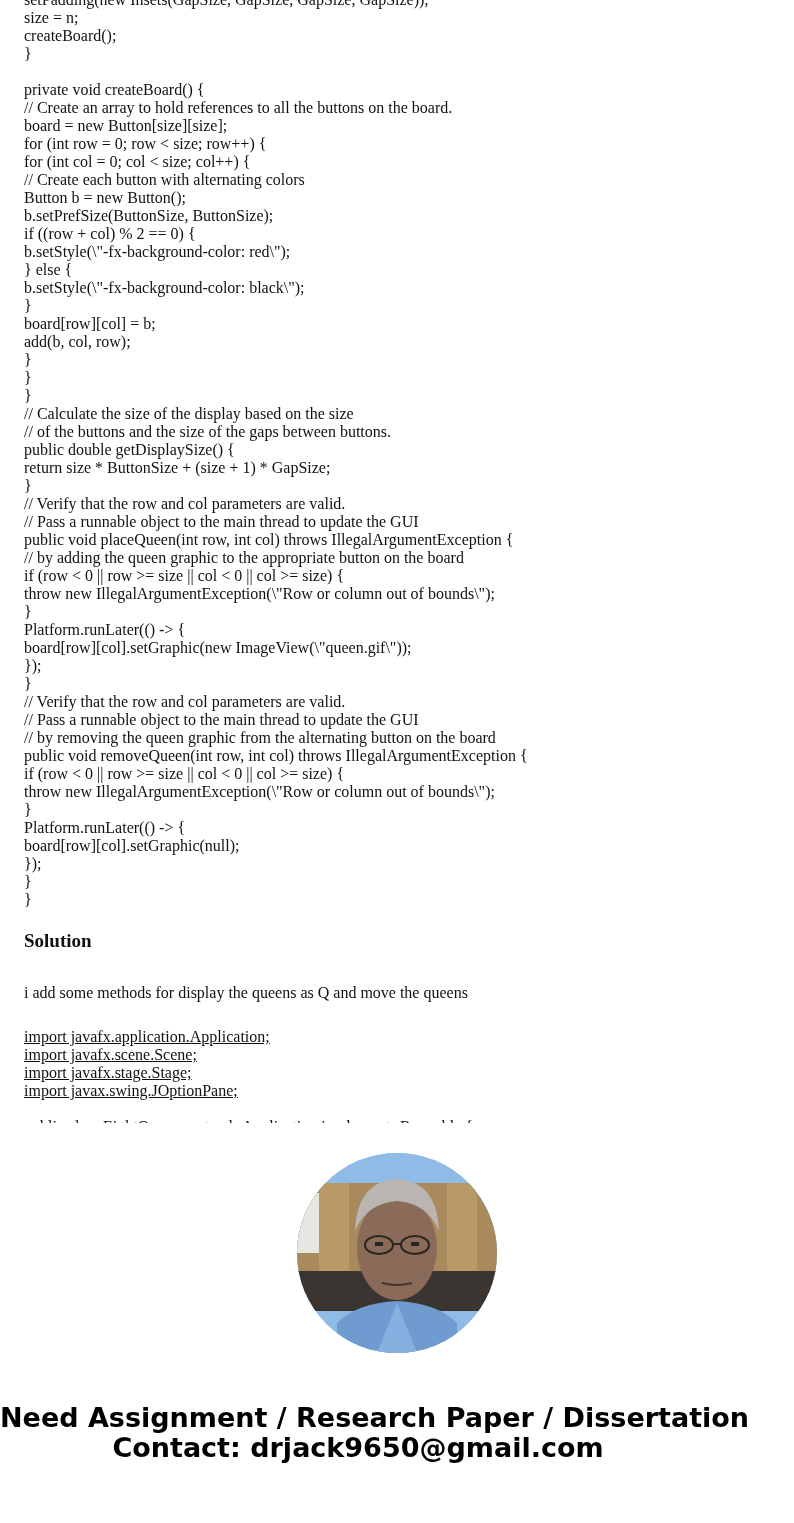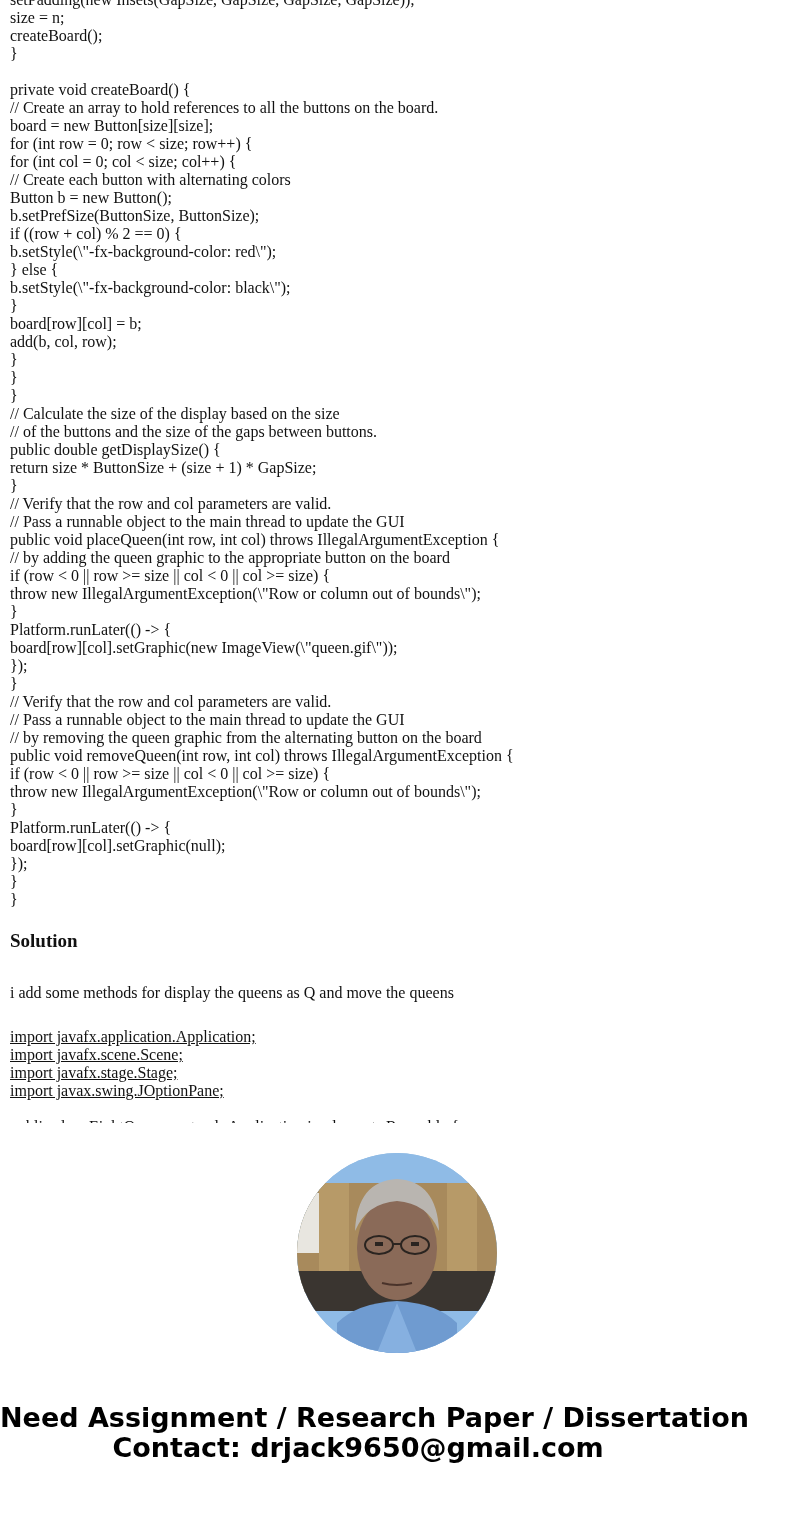--- a/index.html
+++ b/index.html
@@ -9,21 +9,21 @@
     }
     body {
       width: 794px;
       height: 1523px;
       position: relative;
       overflow: hidden;
       color: #111111;
     }
     .doc-clip {
       position: absolute;
-      left: 2px;
+      left: 16px;
       top: 0;
       width: 678px;
       height: 1123px;
       overflow: hidden;
     }
     .doc-inner {
       position: absolute;
       left: 8px;
       top: -9px;
       width: 780px;

